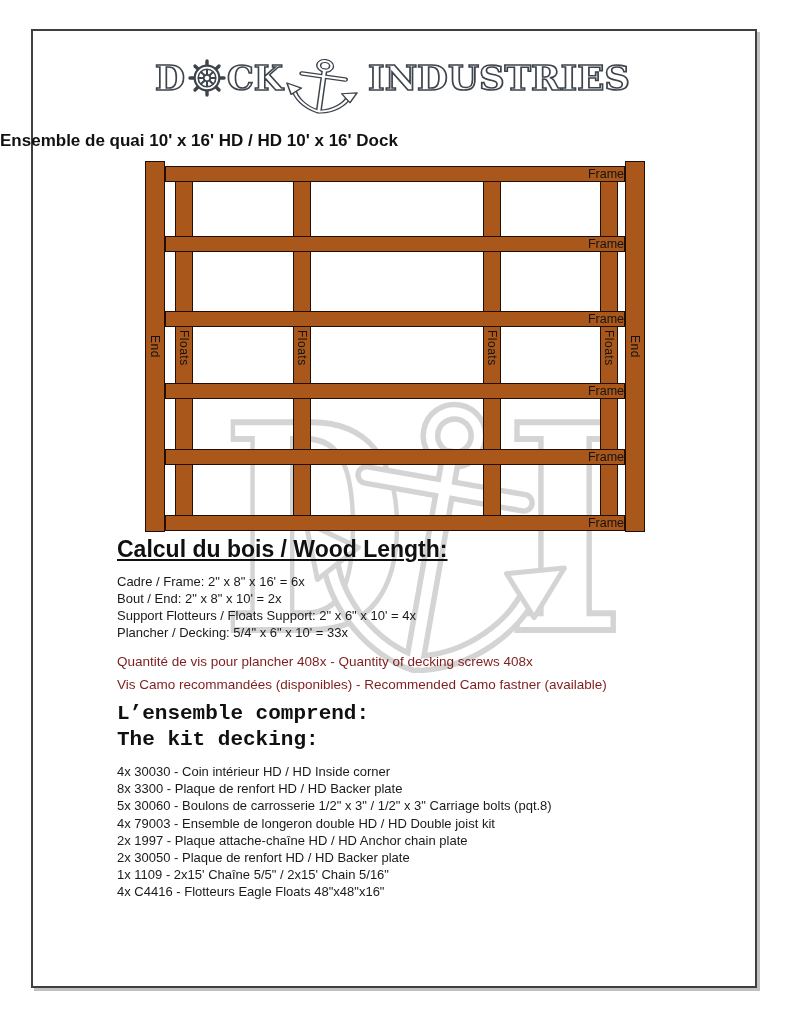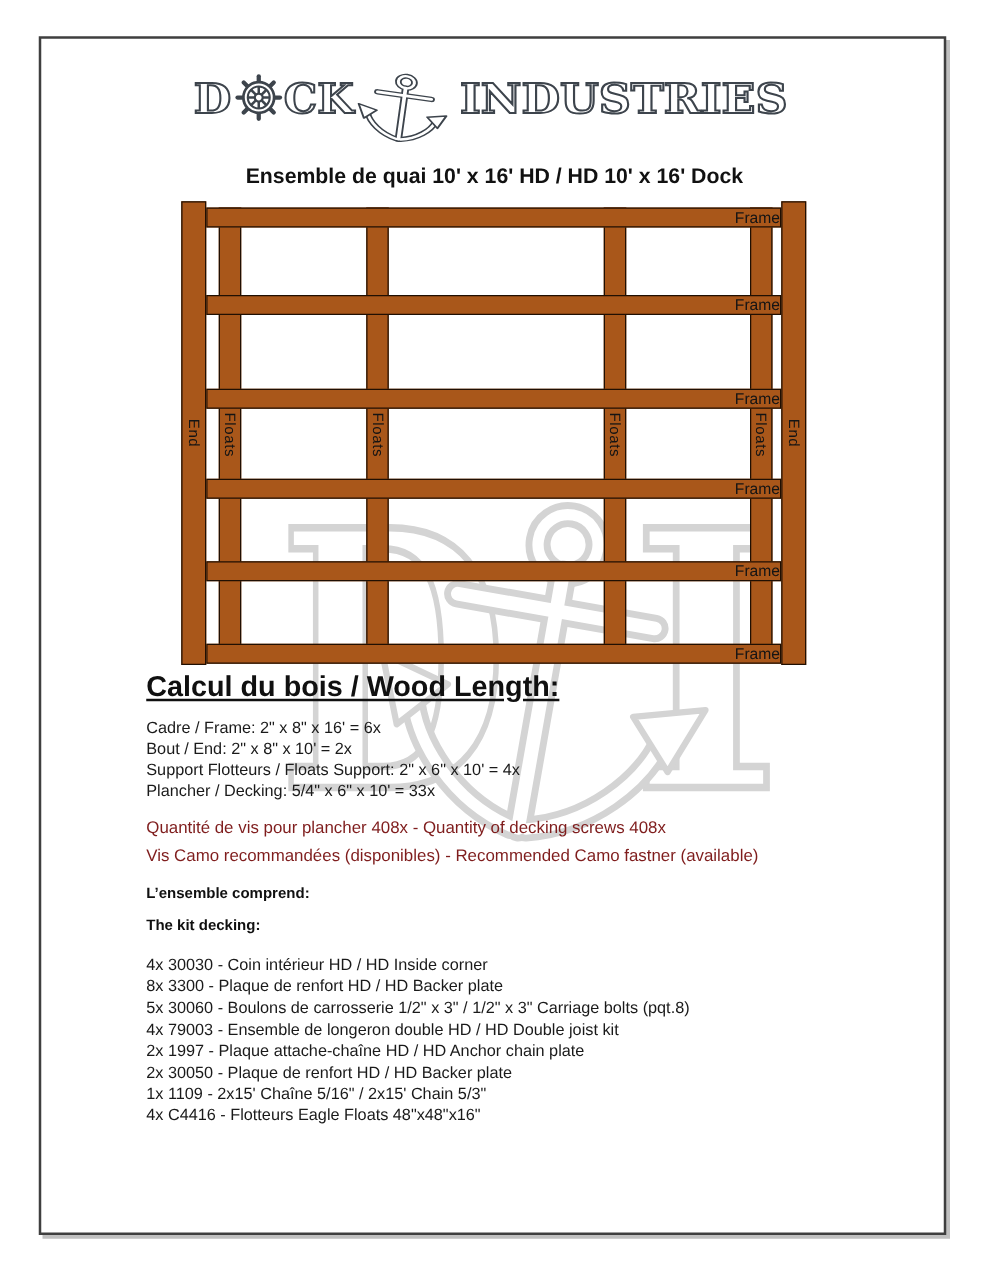--- a/index.html
+++ b/index.html
@@ -2,21 +2,21 @@
 <html style="--wood: #a9571a; --wood-border: #200f02;"><head>
 <meta charset="utf-8">
 <style>
   html,body{margin:0;padding:0;background:#ffffff;}
   body{width:791px;height:1024px;font-family:"Liberation Sans",sans-serif;}
   .sheet{position:relative;width:791px;height:1024px;background:#fff;overflow:hidden;}
   .page-border{position:absolute;left:31px;top:29px;width:722px;height:955px;
     border:2px solid #3f3f3f;box-shadow:3px 3px 0 #c0c0c0;}
   
   .logo-svg{position:absolute;left:145px;top:54px;width:500px;height:74px;z-index:2;}
-  .doc-title{position:absolute;left:0;top:131px;width:791px;text-align:center;
+  .doc-title{position:absolute;left:0;top:131px;width:791px;
     font-size:17px;font-weight:bold;color:#111;z-index:2;letter-spacing:0px;}
   
   .watermark{position:absolute;left:205px;top:398px;width:450px;height:300px;z-index:1;}
   
   .diagram{position:absolute;left:145px;top:160px;width:500px;height:372px;z-index:2;}
   .vpost,.hbeam{position:absolute;background:var(--wood,#a9571a);
     border:1.5px solid var(--wood-border,#1f0f02);box-sizing:border-box;}
   .vpost{display:flex;align-items:center;justify-content:center;}
   .end-post{top:1px;width:20px;height:371px;z-index:3;}
   .end-left{left:0;}
@@ -27,22 +27,22 @@
   .beam-label{font-size:12.5px;color:#141414;line-height:1;}
   .vlabel{writing-mode:vertical-rl;font-size:12px;color:#141414;letter-spacing:0.5px;}
   
   .wood-section{position:absolute;left:117px;top:536px;width:520px;z-index:2;}
   .section-heading{font-size:23px;font-weight:bold;color:#101010;margin:0 0 10px 0;
     text-decoration:underline;}
   .spec-line{font-size:13px;color:#1a1a1a;margin:0;line-height:17px;}
   .notes{margin-top:9px;}
   .note-line{font-size:13.5px;color:#7f1d1d;margin:0;line-height:23px;}
   .kit-section{position:absolute;left:117px;top:701px;width:540px;z-index:2;}
-  .kit-heading{font-size:12px;font-weight:bold;color:#101010;margin:0;line-height:26px;
-    text-decoration:none;}
+  .kit-heading{font-size:21px;font-weight:bold;color:#101010;margin:0;line-height:26px;
+    text-decoration:none;font-family:Liberation Mono, monospace;}
   .kit-list{margin-top:10px;}
   .kit-item{font-size:13px;color:#1a1a1a;margin:0;line-height:17.2px;}
 </style>
 </head>
 <body>
 
 <div class="sheet">
 
   <div class="page-border"></div>
 
@@ -180,18 +180,18 @@
   <div class="kit-section">
     <h2 class="kit-heading">L’ensemble comprend:</h2>
     <h2 class="kit-heading">The kit decking:</h2>
     <div class="kit-list">
       <p class="kit-item">4x 30030 - Coin intérieur HD / HD Inside corner</p>
       <p class="kit-item">8x 3300 - Plaque de renfort HD / HD Backer plate</p>
       <p class="kit-item">5x 30060 - Boulons de carrosserie 1/2" x 3" / 1/2" x 3" Carriage bolts (pqt.8)</p>
       <p class="kit-item">4x 79003 - Ensemble de longeron double HD / HD Double joist kit</p>
       <p class="kit-item">2x 1997 - Plaque attache-chaîne HD / HD Anchor chain plate</p>
       <p class="kit-item">2x 30050 - Plaque de renfort HD / HD Backer plate</p>
-      <p class="kit-item">1x 1109 - 2x15' Chaîne 5/16" / 2x15' Chain 5/3"</p>
+      <p class="kit-item">1x 1109 - 2x15' Chaîne 5/5" / 2x15' Chain 5/16"</p>
       <p class="kit-item">4x C4416 - Flotteurs Eagle Floats 48"x48"x16"</p>
     </div>
   </div>
 
 </div>
 
 </body></html>

